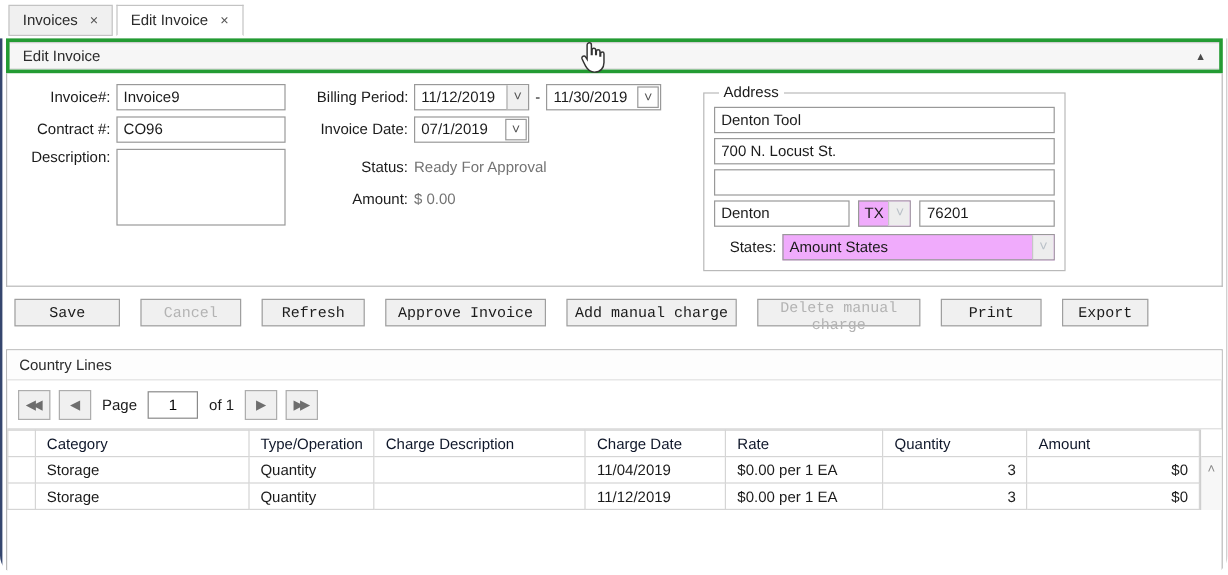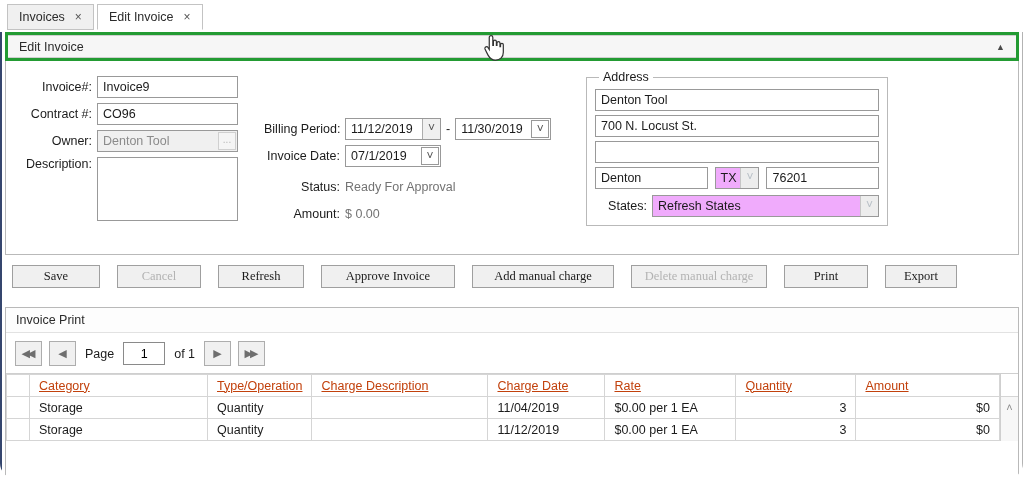--- a/index.html
+++ b/index.html
@@ -16,21 +16,21 @@
   .content { position: relative; height: 449px; border-left: 2px solid #35466e; border-right: 1px solid #b3b3b3; padding: 0 3px; background: #fff; }
 
   
   .expander { margin-top: 2px; border: 3px solid #239b33; background: #f6f6f6; height: 29px; display: flex; align-items: center; justify-content: space-between; padding: 0 11px; box-shadow: inset 0 1px 0 #cfcfcf, inset 0 -1px 0 #cfcfcf; }
   .expander .title { color: #2b2b2b; }
   .expander .collapse { color: #4a4a4a; font-size: 9px; }
 
   .cursor-float { position: absolute; left: 478px; top: 2px; z-index: 9; pointer-events: none; }
 
   
-  .form-panel { border: 1px solid #b9b9b9; border-top: none; padding: 9px 2px 28px 2px; display: flex; align-items: flex-end; min-height: 176px; }
+  .form-panel { border: 1px solid #b9b9b9; border-top: none; padding: 9px 2px 12px 2px; display: flex; align-items: flex-start; min-height: 176px; }
   .frow { display: flex; align-items: center; margin-bottom: 5px; }
   .flabel { text-align: right; margin-right: 5px; color: #1b1b1b; white-space: nowrap; }
   .col1 { width: 234px; }
   .col1 .flabel { width: 84px; }
   .col1 .frow input[type=text] { width: 141px; }
   .tbox { height: 22px; border: 1px solid #999; padding: 1px 5px; font-family: "Liberation Sans", sans-serif; font-size: 12.5px; color: #1b1b1b; background: #fff; }
   .owner-wrap { position: relative; width: 141px; }
   .owner-wrap input { width: 100%; background: #f0f0f0; color: #8b8b8b; padding-right: 22px; }
   .browse-btn { position: absolute; right: 2px; top: 2px; width: 18px; height: 18px; background: #f5f5f5; border: 1px solid #d0d0d0; color: #b9b9b9; font-size: 10px; line-height: 14px; text-align: center; }
   textarea.tbox { width: 141px; height: 64px; resize: none; }
@@ -55,36 +55,36 @@
   .combo .cval { flex: 1; padding: 3px 4px 0 5px; white-space: nowrap; overflow: hidden; }
   .combo .drop-btn.dis { background: #ededed; color: #b9c0c7; border-left: 1px solid #c6c6c6; }
   .state-combo { width: 76px; }
   .csz .zip { width: 82px; }
   .country-row { display: flex; align-items: center; margin-top: 2px; }
   .country-row .flabel { width: 52px; }
   .country-combo { flex: 1; }
 
   
   .toolbar { display: flex; gap: 17px; padding: 10px 7px 0 7px; }
-  .btn { height: 23px; border: 1px solid #9f9f9f; background: #f0f0f0; font-family: Liberation Serif, serif; font-size: 12.5px; color: #1b1b1b; }
+  .btn { height: 23px; border: 1px solid #9f9f9f; background: #f0f0f0; font-family: Liberation Mono, monospace; font-size: 12.5px; color: #1b1b1b; }
   .btn.disabled { color: #b3b3b3; }
   .w1{width:88px}.w2{width:84px}.w3{width:86px}.w4{width:134px}.w5{width:142px}.w6{width:136px}.w7{width:84px}.w8{width:72px}
 
   
   .lines-panel { margin-top: 19px; border: 1px solid #b9b9b9; height: 200px; }
   .lines-header { height: 25px; display: flex; align-items: center; padding: 0 10px; border-bottom: 1px solid #e2e2e2; background: #fdfdfd; color: #2b2b2b; }
   .pager { display: flex; align-items: center; gap: 7px; padding: 8px 9px 7px 9px; }
   .pager .pbtn { width: 27px; height: 25px; background: #f0f0f0; border: 1px solid #adadad; color: #6e6e6e; font-size: 11px; letter-spacing: -3px; text-align: center; padding-right: 3px; }
   .pager .plabel { margin: 0 2px; }
   .pager .pinput { width: 42px; height: 23px; border: 1px solid #8a8a8a; text-align: center; font-family: "Liberation Sans", sans-serif; font-size: 12.5px; }
 
   .grid-wrap { display: flex; border-top: 1px solid #cfcfcf; }
   table.grid { border-collapse: collapse; flex: 1; table-layout: fixed; }
   .grid th, .grid td { border: 1px solid #d5d5d5; font-weight: 400; text-align: left; padding: 3px 9px; height: 22px; overflow: hidden; white-space: nowrap; }
-  .grid th { color: #c2410c; text-decoration: underline; }
+  .grid th { color: #0f172a; }
   .grid td.num { text-align: right; }
   .grid .selcol { padding: 0; }
   .vscroll { width: 18px; border-left: 1px solid #cfcfcf; background: #f7f7f7; display: flex; flex-direction: column; align-items: center; }
   .vscroll .spacer { height: 23px; width: 100%; border-bottom: 1px solid #d5d5d5; background: #fff; }
   .vscroll .up { color: #8a8a8a; font-size: 11px; padding-top: 4px; }
 </style>
 </head>
 <body>
 
 <div class="screen">
@@ -116,27 +116,20 @@
     <div class="form-panel">
 
       <div class="col1">
         <div class="frow">
           <span class="flabel">Invoice#:</span>
           <input type="text" class="tbox" value="Invoice9" style="">
         </div>
         <div class="frow">
           <span class="flabel">Contract #:</span>
           <input type="text" class="tbox" value="CO96" style="">
-        </div>
-        <div class="frow">
-          <span class="flabel">Owner:</span>
-          <span class="owner-wrap">
-            <input type="text" class="tbox" readonly="" value="Denton Tool" style="">
-            <span class="browse-btn">...</span>
-          </span>
         </div>
         <div class="frow desc-row">
           <span class="flabel">Description:</span>
           <textarea class="tbox" style=""></textarea>
         </div>
       </div>
 
       <div class="col2">
         <div class="frow">
           <span class="flabel">Billing Period:</span>
@@ -178,40 +171,40 @@
           <input type="text" class="tbox city" value="Denton" style="">
           <span class="combo state-combo">
             <span class="cval">TX</span>
             <span class="drop-btn dis">˅</span>
           </span>
           <input type="text" class="tbox zip" value="76201" style="">
         </div>
         <div class="country-row">
           <span class="flabel">States:</span>
           <span class="combo country-combo">
-            <span class="cval">Refresh States</span>
+            <span class="cval">Amount States</span>
             <span class="drop-btn dis">˅</span>
           </span>
         </div>
       </fieldset>
     </div>
 
     <div class="toolbar">
       <button class="btn w1">Save</button>
       <button class="btn w2 disabled">Cancel</button>
       <button class="btn w3">Refresh</button>
       <button class="btn w4">Approve Invoice</button>
       <button class="btn w5">Add manual charge</button>
       <button class="btn w6 disabled">Delete manual charge</button>
       <button class="btn w7">Print</button>
       <button class="btn w8">Export</button>
     </div>
 
     <div class="lines-panel">
-      <div class="lines-header">Invoice Print</div>
+      <div class="lines-header">Country Lines</div>
 
       <div class="pager">
         <button class="pbtn">◀◀</button>
         <button class="pbtn">◀</button>
         <span class="plabel">Page</span>
         <input type="text" class="pinput" value="1" style="">
         <span class="plabel">of 1</span>
         <button class="pbtn">▶</button>
         <button class="pbtn">▶▶</button>
       </div>

